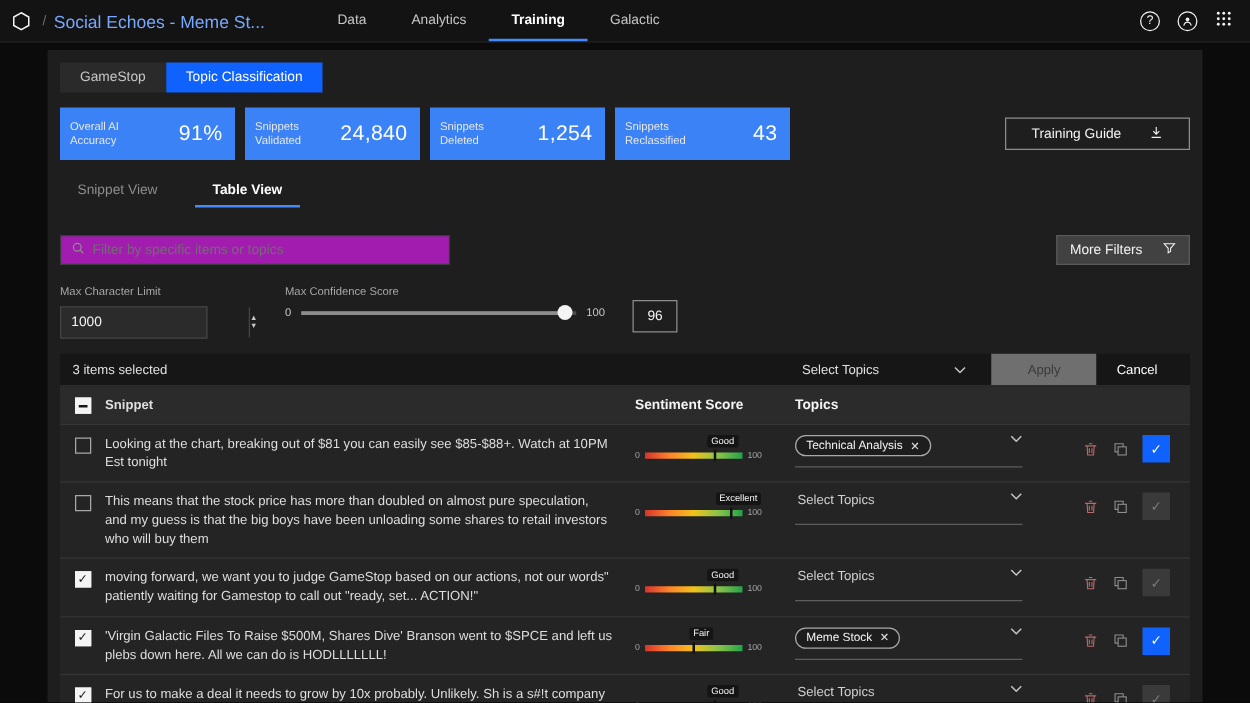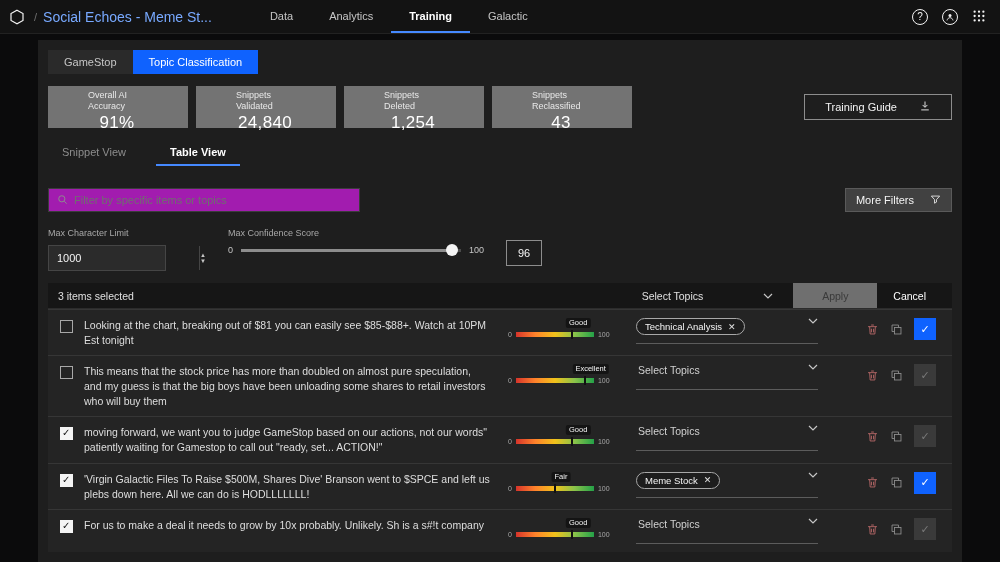--- a/index.html
+++ b/index.html
@@ -25,22 +25,22 @@
   
   .content { position:absolute; top:40px; left:38px; right:38px; bottom:0;
     background:#1e1e1e; padding:10px 10px 0 10px; }
   
   .page-tabs { display:flex; margin-bottom:12px; }
   .ptab { height:24px; padding:0 16px; display:flex; align-items:center; font-size:11px; cursor:pointer; }
   .ptab.inactive { background:#2a2a2a; color:#c6c6c6; }
   .ptab.active { background:#0f62fe; color:#ffffff; }
   
   .cards-row { display:flex; align-items:center; margin-bottom:14px; }
-  .card { width:140px; height:42px; background:#737373; margin-right:8px; display:flex;
-    align-items:center; justify-content:space-between; padding:4px 10px 4px 8px;flex-direction:column; }
+  .card { width:140px; height:42px; background:#3b82f6; margin-right:8px; display:flex;
+    align-items:center; justify-content:space-between; padding:4px 10px 4px 8px; }
   .card-label { font-size:9px; line-height:1.25; width:58px; color:#e8e8e8; }
   .card-value { font-size:17px; color:#ffffff; letter-spacing:0.3px; }
   .btn-ghost { margin-left:auto; height:26px; border:1px solid #8d8d8d; background:transparent;
     color:#f4f4f4; display:flex; align-items:center; gap:22px; padding:0 20px; font-size:11px; cursor:pointer; }
   
   .view-tabs { display:flex; gap:16px; margin-bottom:22px; }
   .vtab { padding:4px 14px 6px 14px; font-size:11px; color:#8d8d8d; border-bottom:2px solid transparent; cursor:pointer; }
   .vtab.active { color:#ffffff; font-weight:bold; border-bottom:2px solid #4589ff; }
   
   .filter-row { display:flex; align-items:center; margin-bottom:16px; }
@@ -270,20 +270,29 @@
             <svg width="10" height="6" viewBox="0 0 10 6">
                 <path d="M1 1l4 4 4-4" stroke="#c6c6c6" fill="none" stroke-width="1.2"></path>
               </svg>
           </span>
         </div>
         <button class="btn-disabled" disabled="">Apply</button>
         <button class="btn-cancel">Cancel</button>
       </div>
     </div>
 
+    <div class="thead">
+      <div class="col-cb">
+          <span class="cb indet"></span>
+        </div>
+      <div class="col-snippet">Snippet</div>
+      <div class="col-sent">Sentiment Score</div>
+      <div class="col-topics">Topics</div>
+      <div class="col-actions"></div>
+    </div>
 
     <div class="trow">
       <div class="col-cb">
           <span class="cb"></span>
         </div>
       <div class="col-snippet">Looking at the chart,  breaking out of $81 you can easily see $85-$88+. Watch at 10PM Est tonight</div>
       <div class="col-sent">
         <div class="sent-top">
             <span class="sent-label" style="left: 72%;">Good</span>
           </div>

